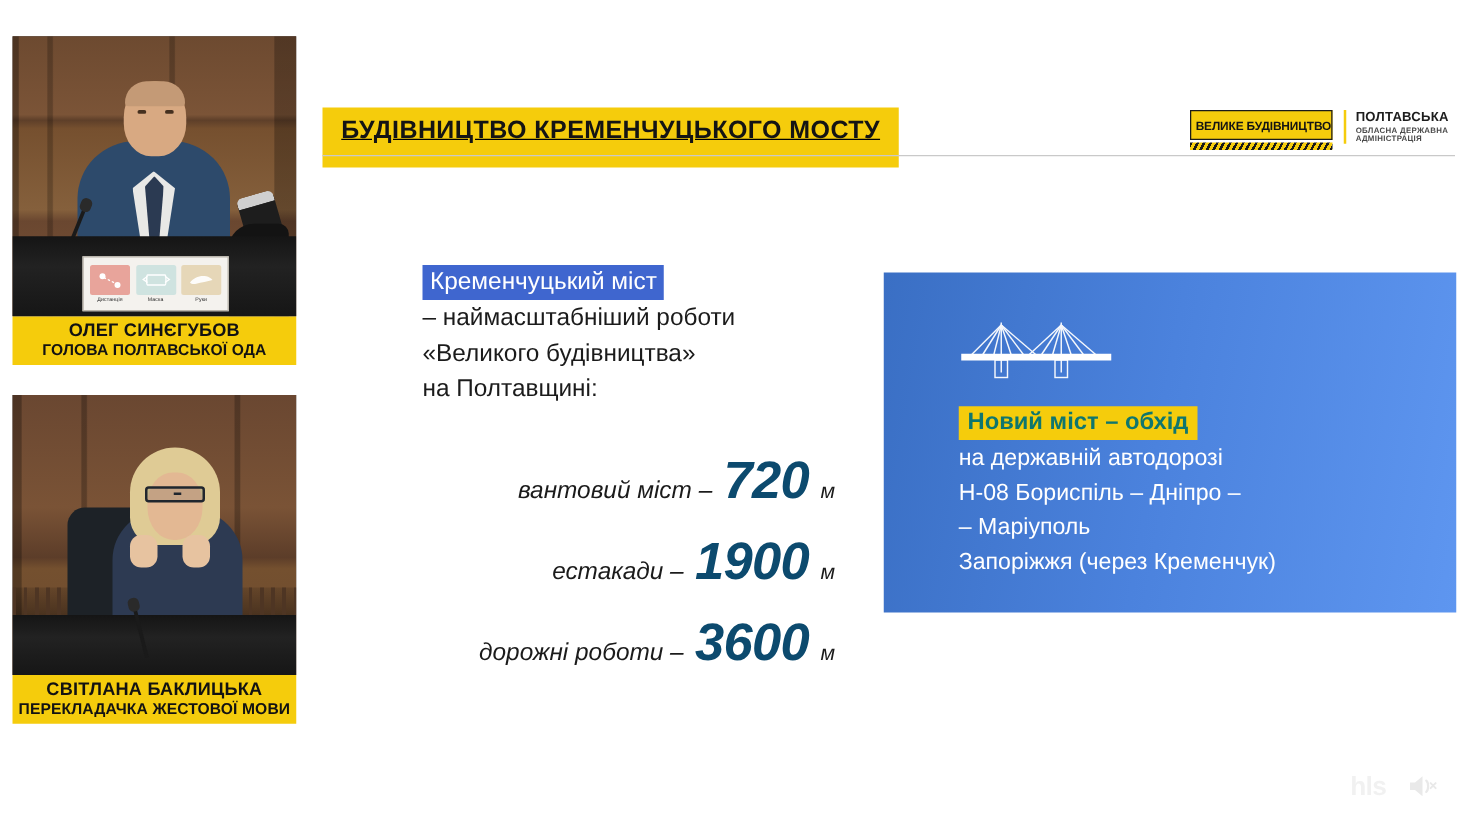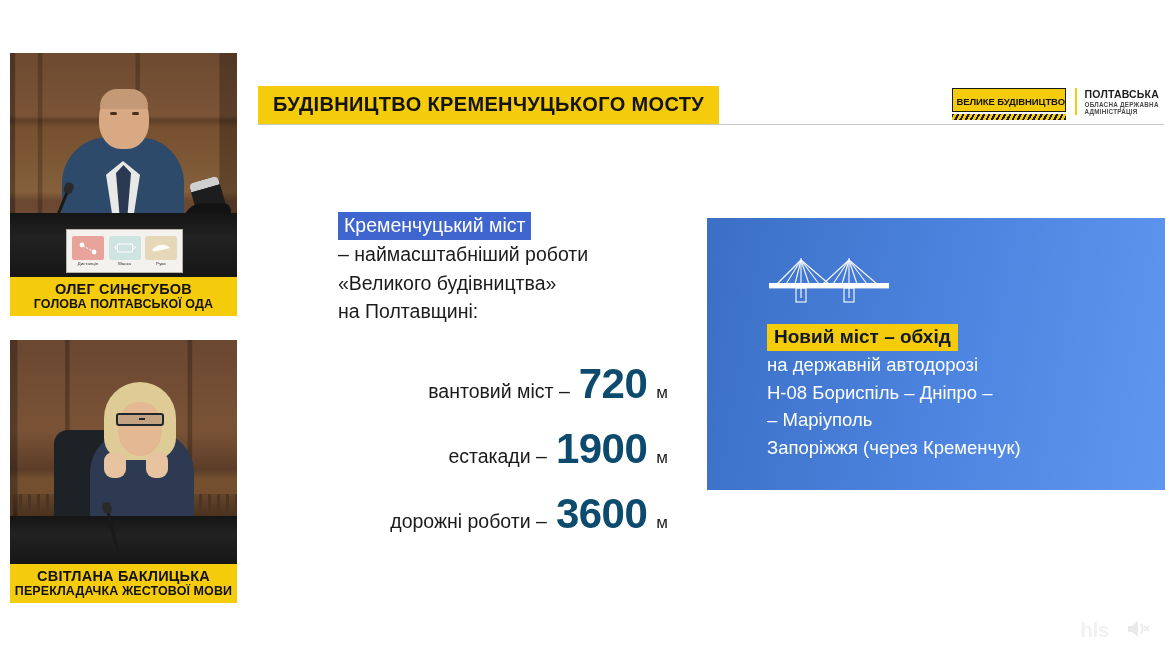--- a/index.html
+++ b/index.html
@@ -10,21 +10,21 @@
     background: #ffffff;
     font-family: "Liberation Sans", sans-serif;
     overflow: hidden;
     position: relative;
   }
 
   
   .sidebar {
     position: absolute;
     left: 10px;
-    top: 53px;
+    top: 29px;
     width: 271px;
   }
 
   .video-card { position: relative; width: 227px; }
   .video-card + .video-card { margin-top: 24px; }
 
   .video-frame {
     position: relative;
     width: 227px;
     height: 224px;
@@ -180,21 +180,22 @@
     font-size: 14.5px; font-weight: 700; color: #121212; letter-spacing: .2px;
   }
   .name-caption .role {
     font-size: 12.5px; font-weight: 700; color: #121212; letter-spacing: .1px;
   }
 
   
   .title-bar {
     position: absolute; left: 258px; top: 86px;
     background: #f5cc0c;
-    padding: 7px 15px 8px;
+    padding: 7px 15px 18px;
+    text-decoration: underline;
   }
   .title-bar .t {
     font-size: 20px; font-weight: 700; color: #141414; letter-spacing: .35px;
   }
 
   .head-rule {
     position: absolute; left: 258px; top: 124px; width: 906px; height: 1px;
     background: #c9c9c9;
   }
 
@@ -226,40 +227,40 @@
 
   .lead-hl {
     display: inline-block;
     background: #3f66cf; color: #ffffff;
     font-size: 19.5px; padding: 2px 6px 3px;
   }
   .lead-line {
     font-size: 19.5px; color: #1b1b1b; line-height: 1.42; margin-top: 1px;
   }
 
-  .metrics { margin-top: 34px; }
+  .metrics { margin-top: 34px; font-style: italic; }
   .metric-row {
     display: flex; align-items: baseline; justify-content: flex-end;
     gap: 9px; margin-bottom: 17px;
   }
   .metric-label { font-size: 19.5px; color: #1b1b1b; white-space: nowrap; }
   .metric-value { font-size: 42px; font-weight: 700; color: #0c4a6e; letter-spacing: -.5px; }
   .metric-unit { font-size: 17px; color: #1b1b1b; }
 
   
   .blue-panel {
     position: absolute; left: 707px; top: 218px;
     width: 458px; height: 272px;
     background: linear-gradient(100deg, #3a6fc4 0%, #4b82dd 48%, #5e96f0 100%);
     padding: 36px 0 0 60px;
   }
   .bridge-icon { margin-bottom: 14px; }
   .panel-hl {
     display: inline-block;
-    background: #f5cc0c; color: #0f172a;
+    background: #f5cc0c; color: #0f766e;
     font-size: 19px; font-weight: 700; padding: 2px 7px 3px;
   }
   .panel-line {
     font-size: 18.5px; color: #ffffff; line-height: 1.44; margin-top: 1px;
   }
 
   
   .watermark {
     position: absolute; right: 62px; bottom: 16px;
     font-size: 21px; font-weight: 700; color: rgba(150,150,150,.13);

